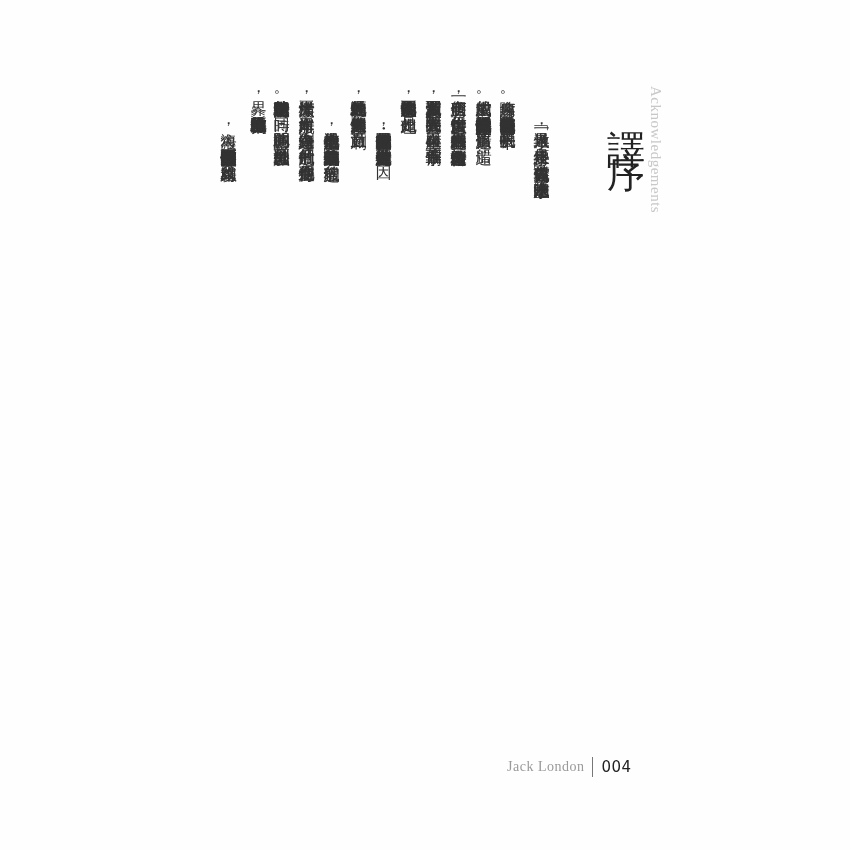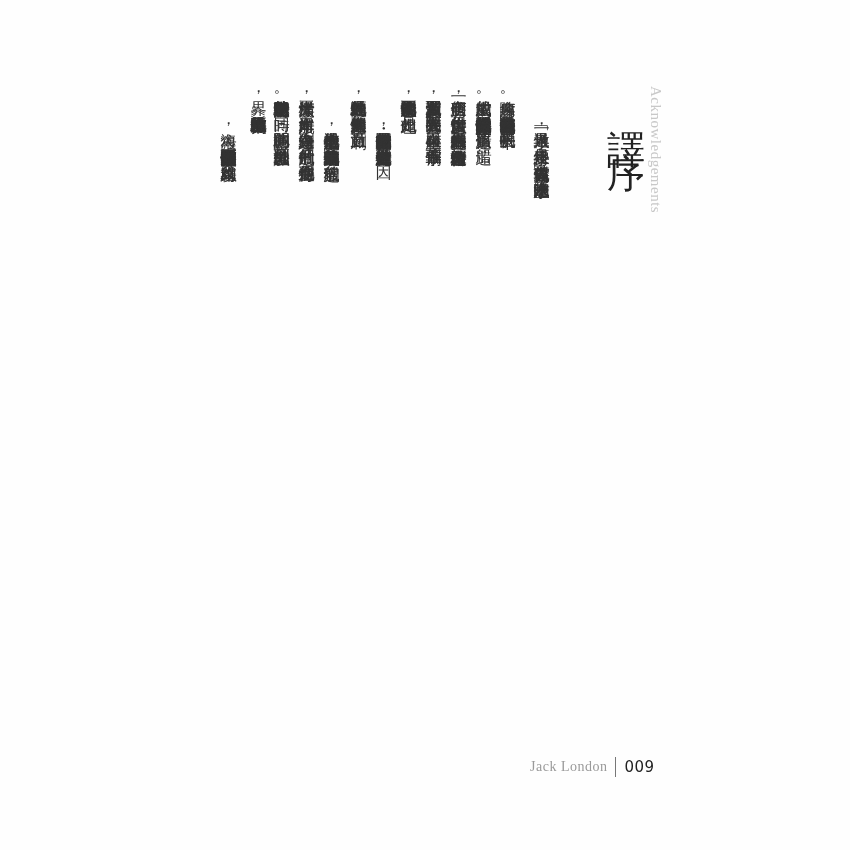--- a/index.html
+++ b/index.html
@@ -7,21 +7,21 @@
          font-family: "DejaVu Serif", "Liberation Serif", serif; color: #2a2a2a; }
   .page { position: absolute; left: 0; top: 0; width: 850px; height: 850px; background: #fefefe; }
   .col { position: absolute; top: 88px; width: 20px; writing-mode: vertical-rl;
          font-size: 16.2px; line-height: 20px; letter-spacing: 0px; color: #333;
          white-space: nowrap; }
   .heading { position: absolute; left: 606px; top: 100px; writing-mode: vertical-rl;
              font-size: 38px; letter-spacing: 22px; color: #222; line-height: 40px; }
   .subtitle { position: absolute; left: 648px; top: 86px; writing-mode: vertical-rl;
               font-family: "Liberation Serif", serif; font-size: 15px; color: #c8c8c8;
               letter-spacing: 0.5px; line-height: 16px; }
-  .footer { position: absolute; top: 757px; left: 530px; display: flex; align-items: center;
+  .footer { position: absolute; top: 757px; left: 507px; display: flex; align-items: center;
             font-size: 14px; }
   .footer .author { font-family: "Liberation Serif", serif; color: #9a9a9a; letter-spacing: 0.5px; }
   .footer .sep { display: inline-block; width: 1px; height: 20px; background: #777; margin: 0 8px; }
   .footer .pagenum { font-family: "DejaVu Sans", sans-serif; color: #222; font-size: 15px; letter-spacing: 0.5px; }
 </style>
 </head>
 <body>
 
 <div class="page">
 
@@ -38,16 +38,16 @@
   <div class="col" style="left:348px">為他經過長久的體驗，知道那兒的水性令人興奮，而且刺激。</div>
   <div class="col" style="left:321px">　　在他十七歲的生日過後，他簽約成為「蘇菲亞號」上的一名獵豹水手。這艘獵豹</div>
   <div class="col" style="left:296px">船橫渡太平洋，航向日本海岸，到達白令海邊緣。七個月的航行，使他得到居住在海</div>
   <div class="col" style="left:271px">灣上所無法體驗的放蕩與危險的生活。同時，讓他開闊心胸，見識到金門以外的世</div>
   <div class="col" style="left:248px">界，並且提供他寫作《海狼》的種種經驗。</div>
   <div class="col" style="left:218px">　　海狼，賴森身上懷有彌爾頓的《失樂園》中描寫的路西菲爾的特性，以及梅爾維</div>
 
   <div class="footer">
     <span class="author">Jack London</span>
     <span class="sep"></span>
-    <span class="pagenum">009</span>
+    <span class="pagenum">004</span>
   </div>
 
 </div>
 
 </body></html>

